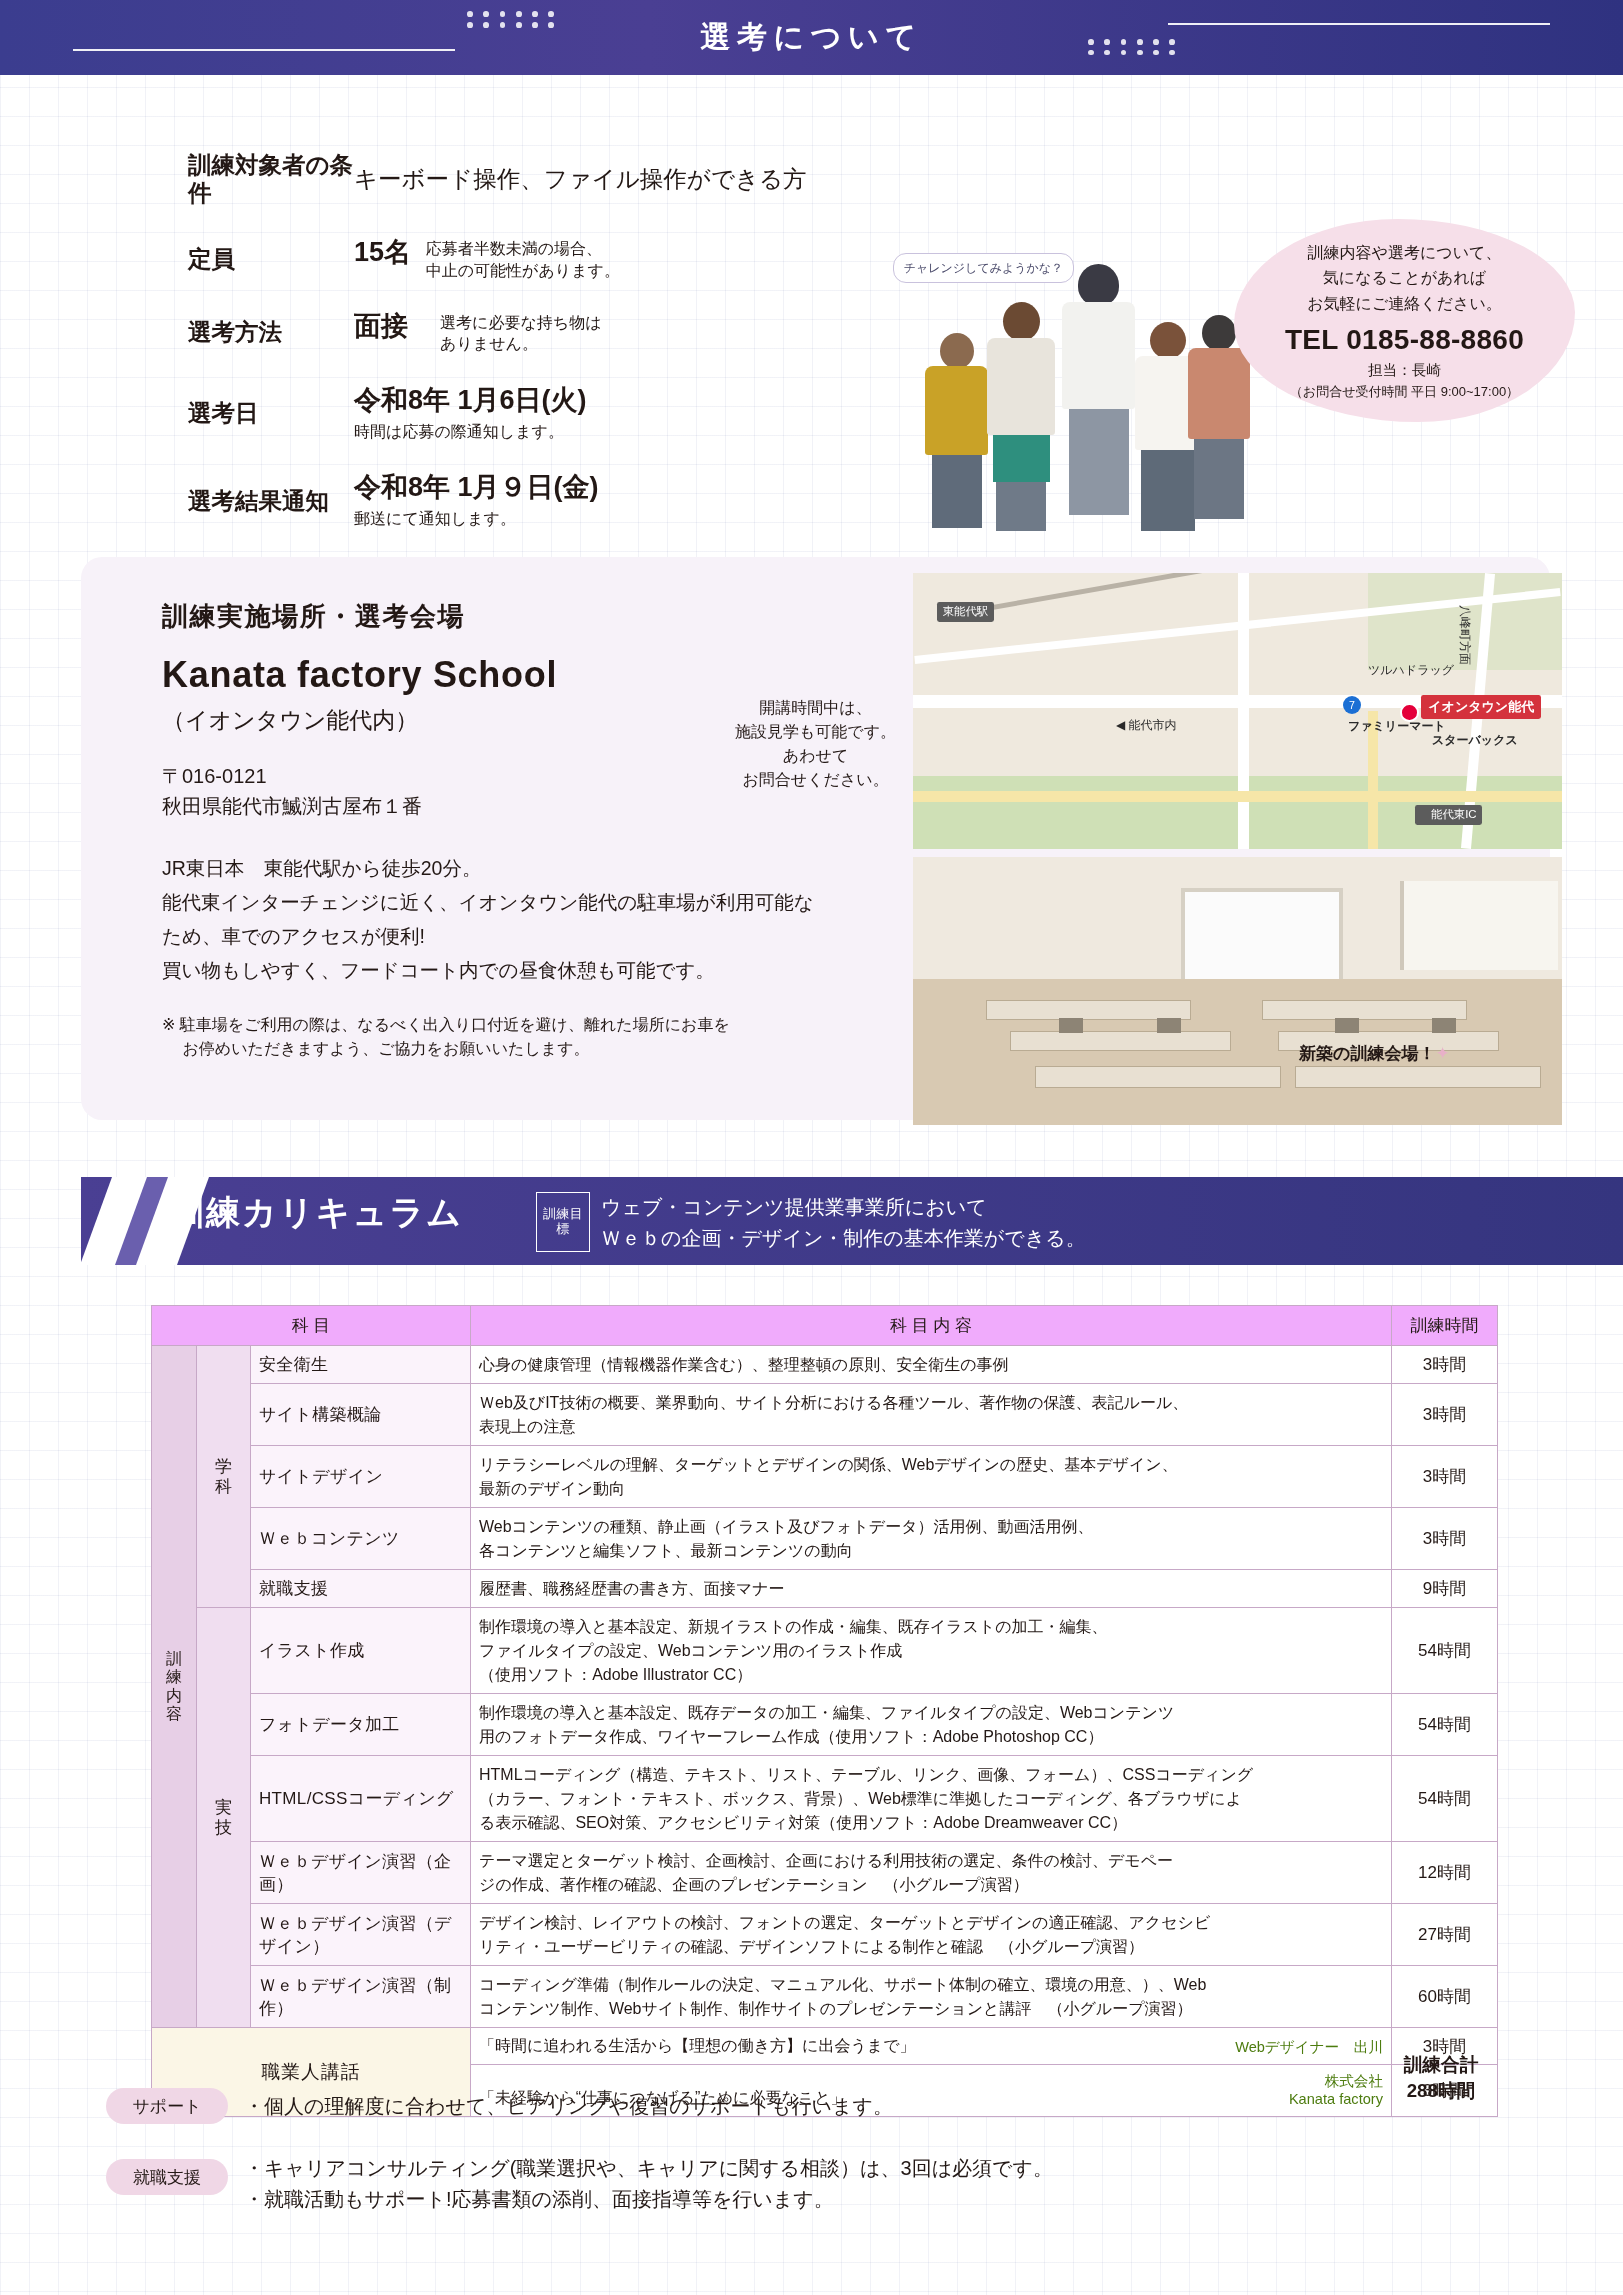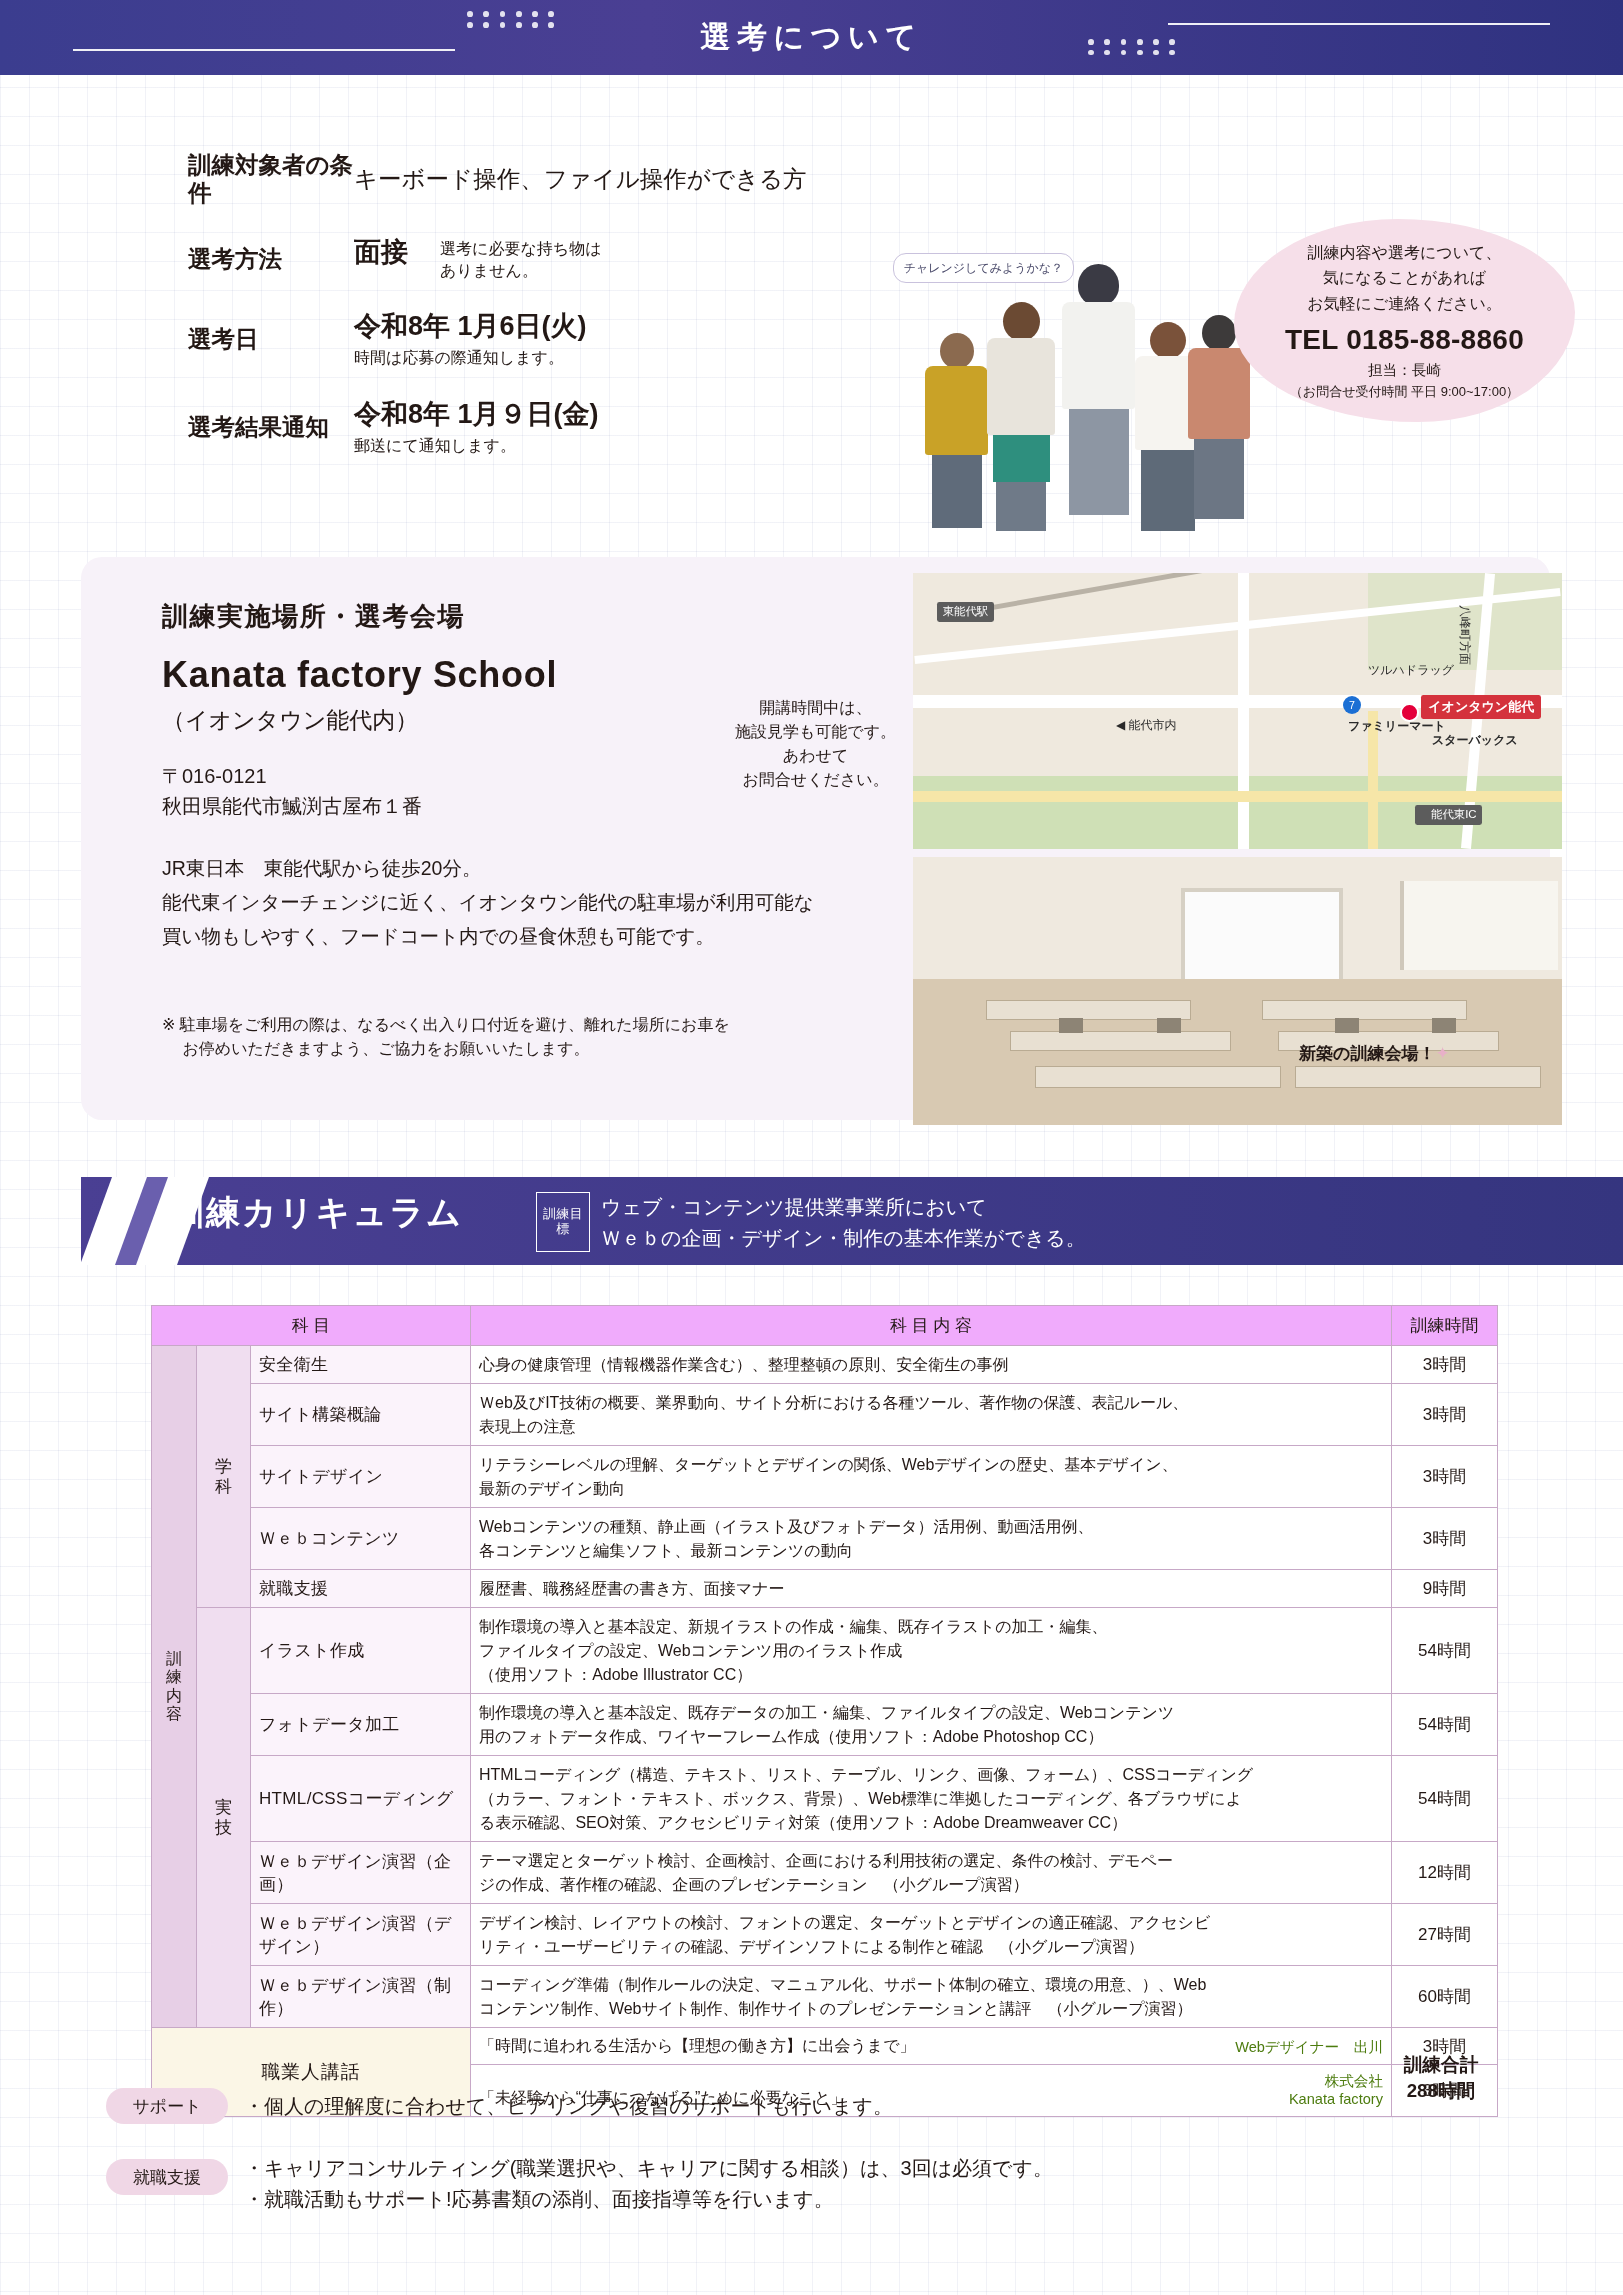--- a/index.html
+++ b/index.html
@@ -212,20 +212,28 @@
     </div>
   <div class="title">選考について</div>
 </div>
 
 <div class="sel">
   <div class="row">
     <div class="lbl">訓練対象者の条件</div>
     <div class="val">キーボード操作、ファイル操作ができる方</div>
   </div>
   <div class="row">
+    <div class="lbl">定員</div>
+    <div class="inline">
+      <div class="val big">15名</div>
+      <div class="sidenote" style="white-space:pre-line">応募者半数未満の場合、
+中止の可能性があります。</div>
+    </div>
+  </div>
+  <div class="row">
     <div class="lbl">選考方法</div>
     <div class="inline">
       <div class="val big">面接</div>
       <div class="sidenote" style="margin-left:32px;white-space:pre-line">選考に必要な持ち物は
 ありません。</div>
     </div>
   </div>
   <div class="row">
     <div class="lbl">選考日</div>
     <div>
@@ -291,20 +299,21 @@
 <div class="vtitle">訓練実施場所・選考会場</div>
 <div class="vschool">Kanata factory School</div>
 <div class="vsub">（イオンタウン能代内）</div>
 <div class="vaddr">
   <div>〒016-0121</div>
   <div>秋田県能代市鰄渕古屋布１番</div>
 </div>
 <div class="vdesc">
   <div>JR東日本　東能代駅から徒歩20分。</div>
   <div>能代東インターチェンジに近く、イオンタウン能代の駐車場が利用可能な</div>
+  <div>ため、車でのアクセスが便利!</div>
   <div>買い物もしやすく、フードコート内での昼食休憩も可能です。</div>
 </div>
 <div class="vnote" style="white-space:pre-line">※ 駐車場をご利用の際は、なるべく出入り口付近を避け、離れた場所にお車を
 　 お停めいただきますよう、ご協力をお願いいたします。</div>
 <div class="speech">
   <span style="white-space:pre-line">開講時間中は、
 施設見学も可能です。
 あわせて
 お問合せください。</span>
   <div class="tail"></div>

